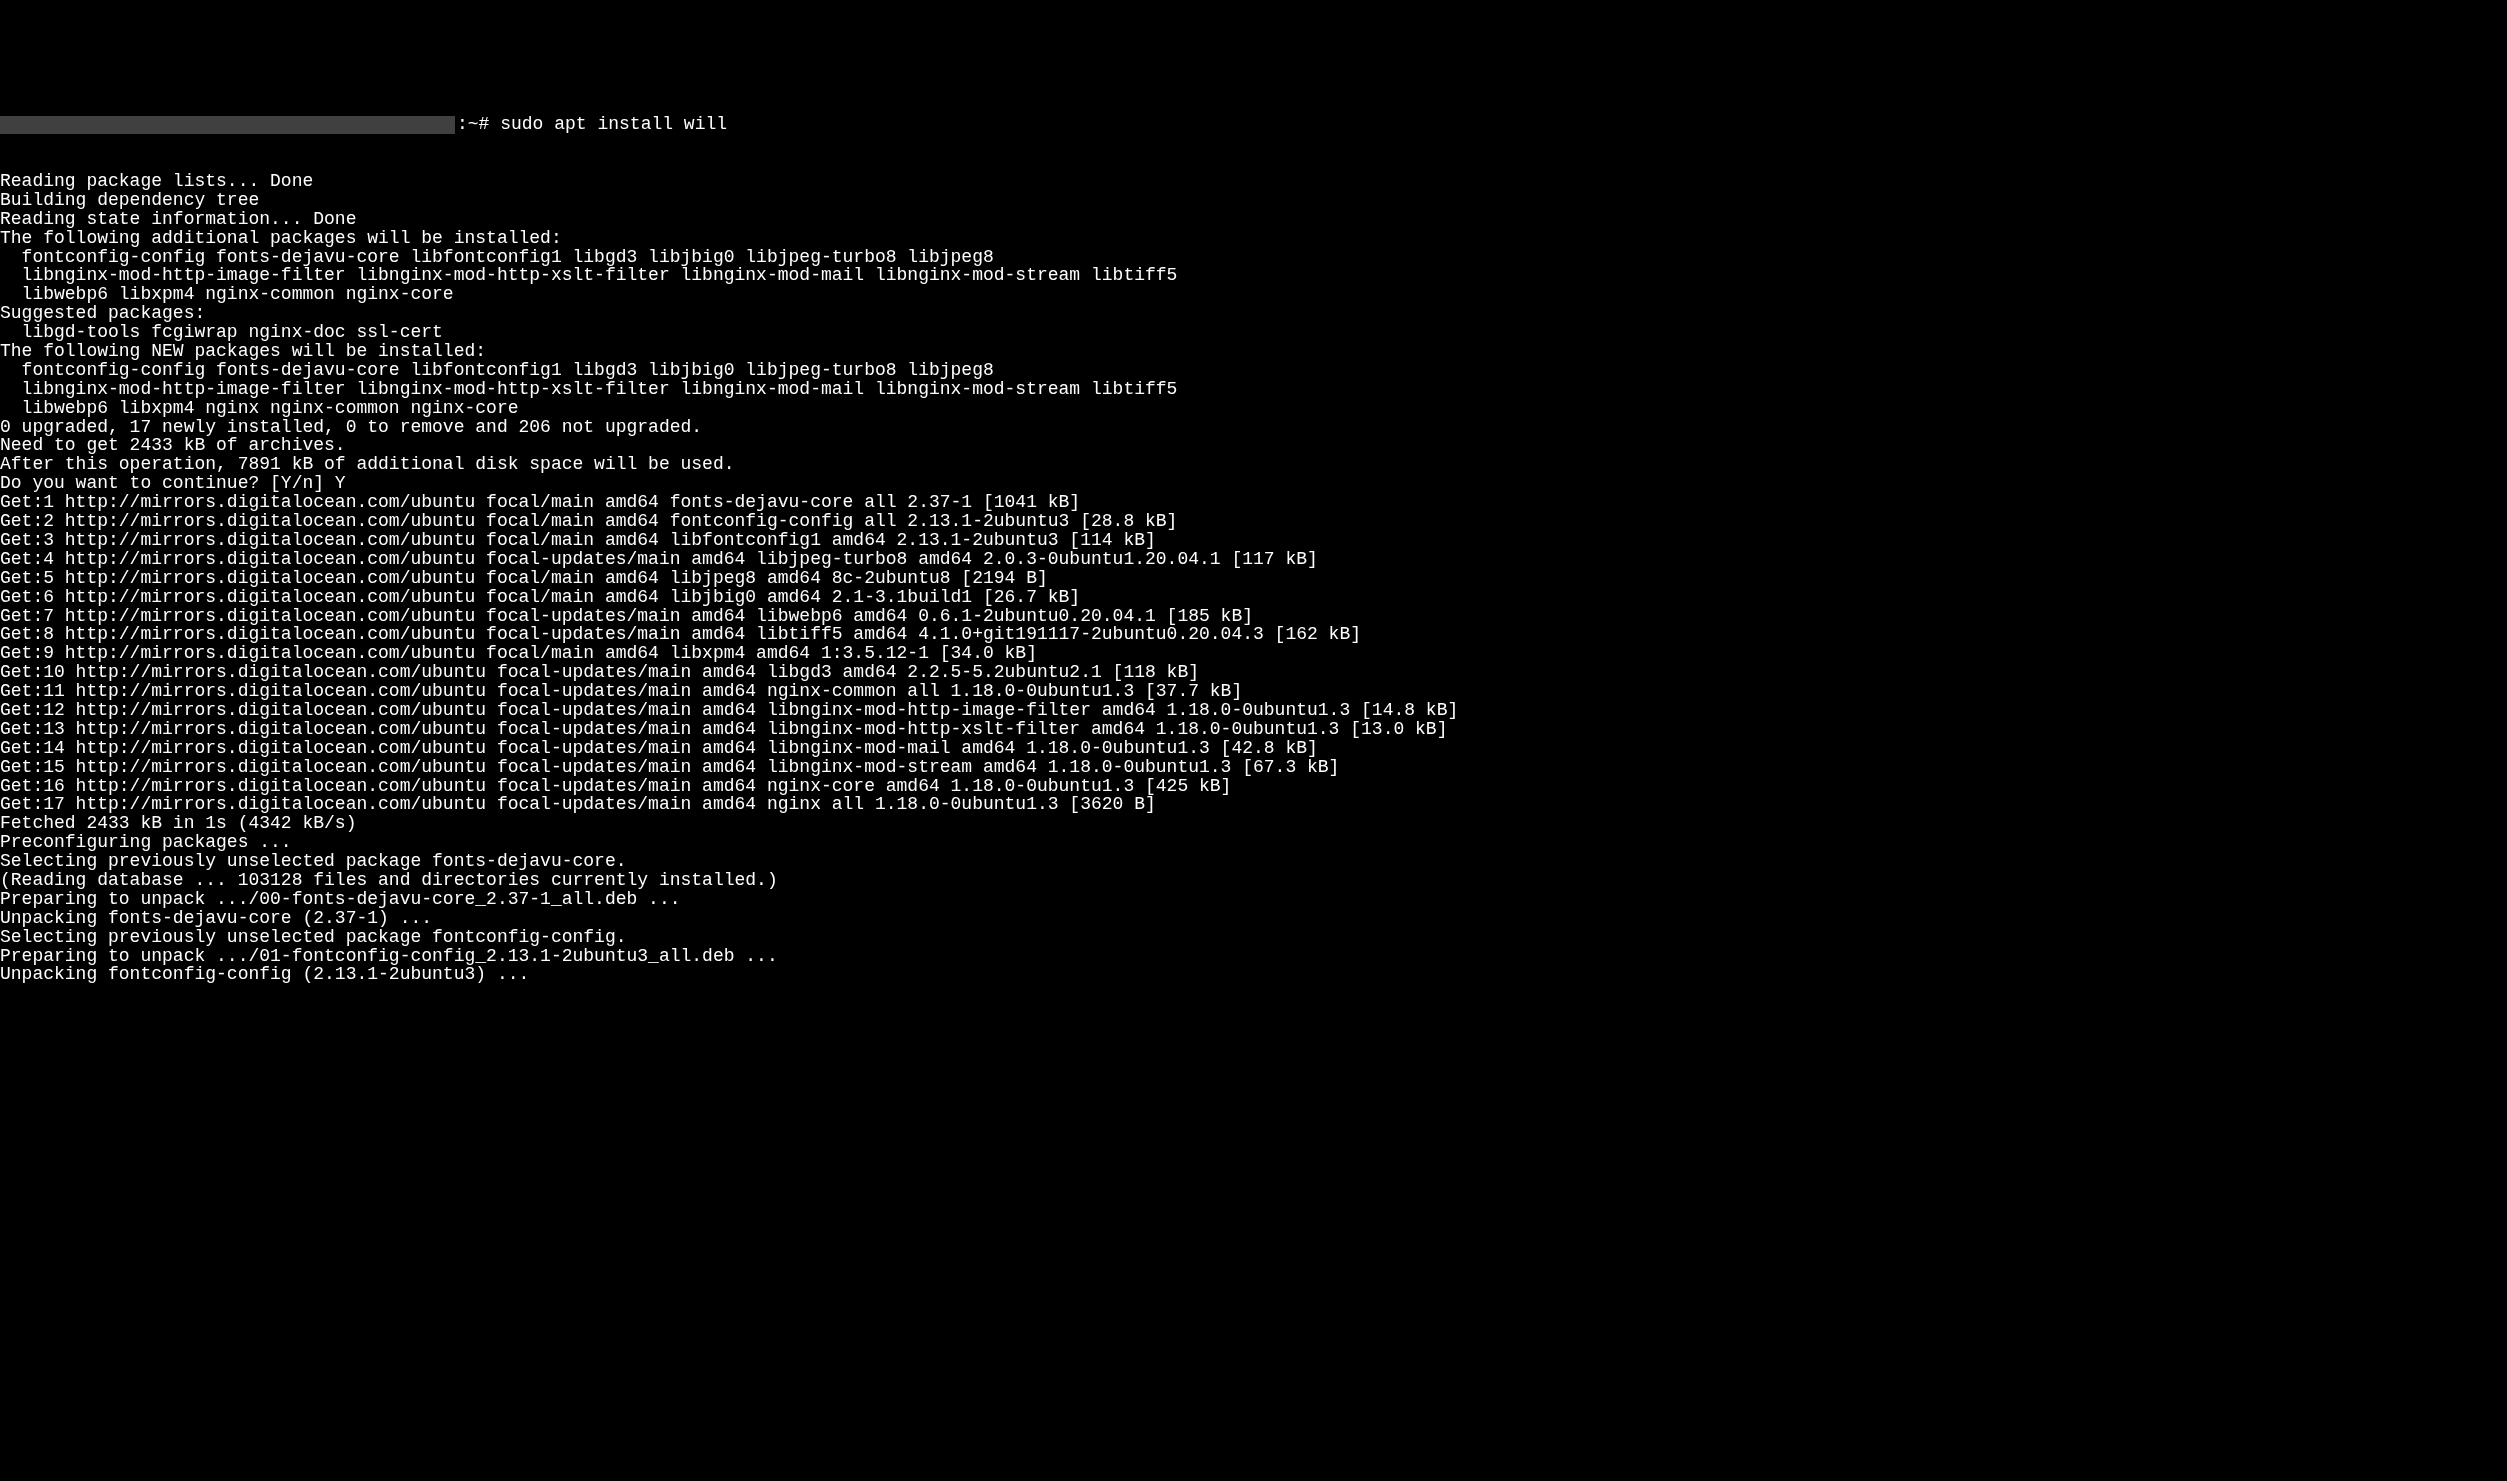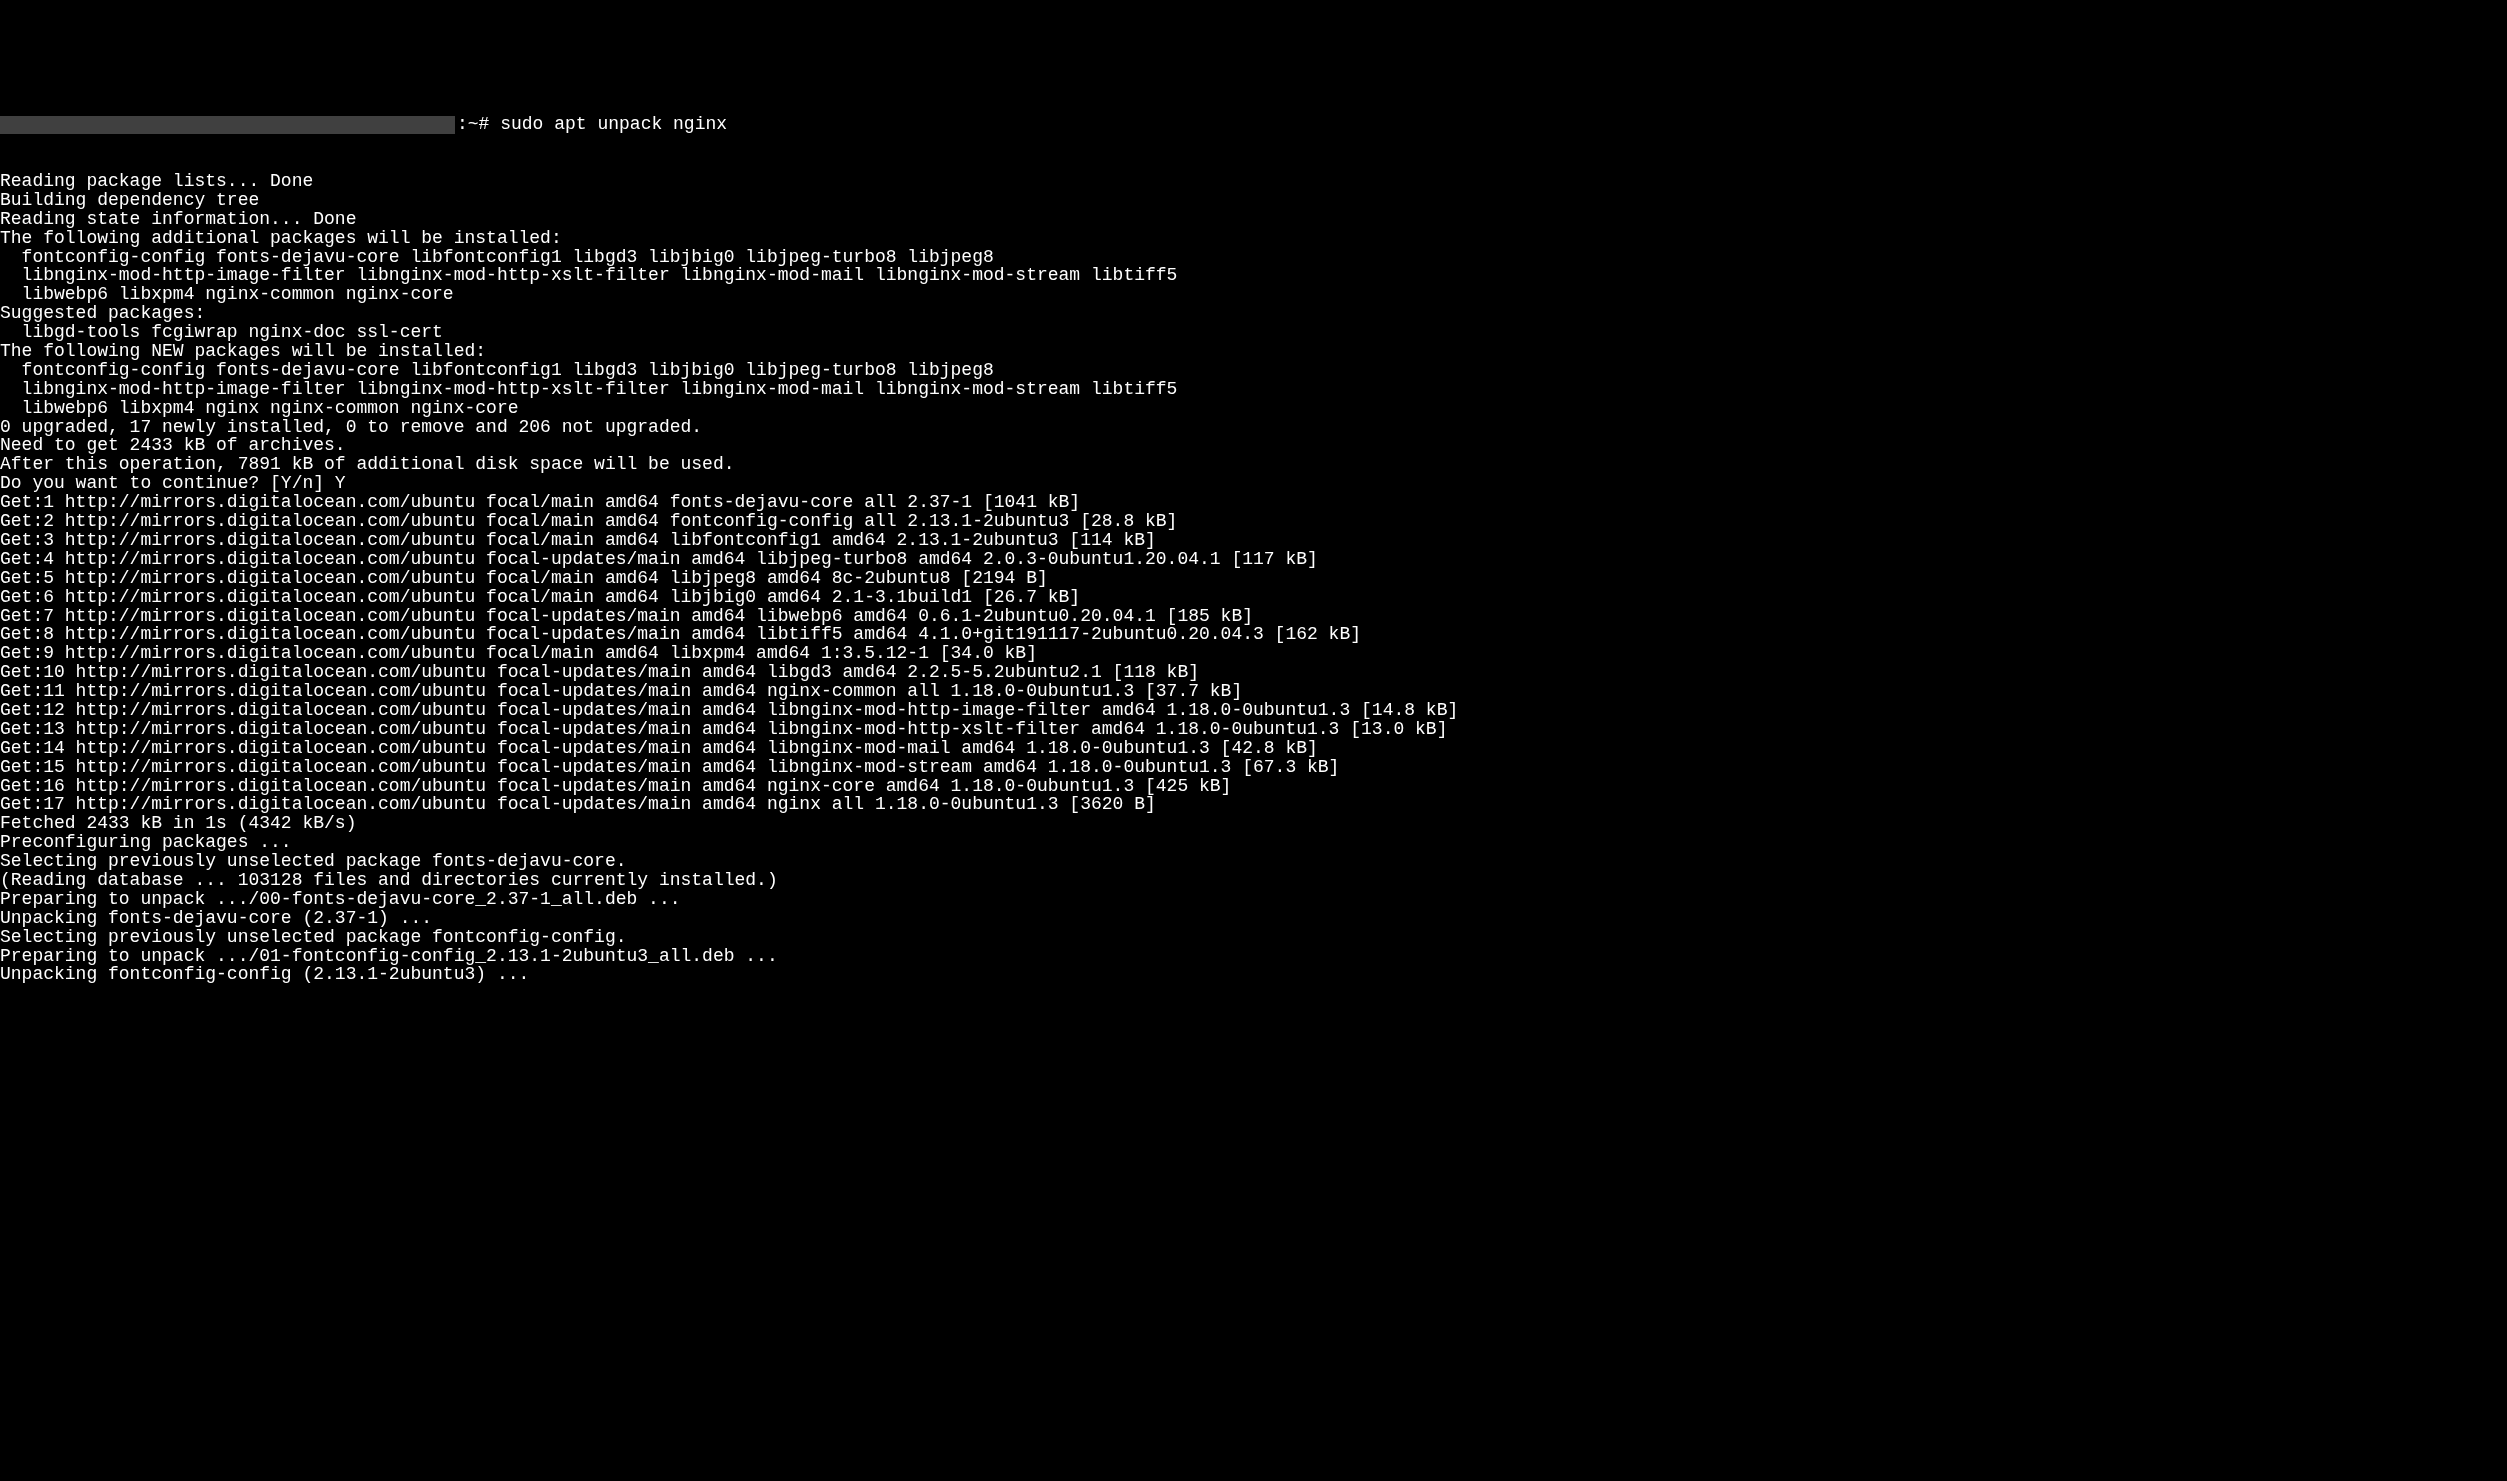--- a/index.html
+++ b/index.html
@@ -32,19 +32,19 @@
       width: 455px;
       margin-right: 2px;
     }
   </style>
 </head>
 <body>
 
 
 
 <div class="terminal">
-  <div class="line"><span class="prompt-blur"></span><span>:~# </span><span>sudo apt unpack nginx</span></div>
+  <div class="line"><span class="prompt-blur"></span><span>:~# </span><span>sudo apt install will</span></div>
   <div id="output-lines"><div class="line">Reading package lists... Done</div><div class="line">Building dependency tree</div><div class="line">Reading state information... Done</div><div class="line">The following additional packages will be installed:</div><div class="line">  fontconfig-config fonts-dejavu-core libfontconfig1 libgd3 libjbig0 libjpeg-turbo8 libjpeg8</div><div class="line">  libnginx-mod-http-image-filter libnginx-mod-http-xslt-filter libnginx-mod-mail libnginx-mod-stream libtiff5</div><div class="line">  libwebp6 libxpm4 nginx-common nginx-core</div><div class="line">Suggested packages:</div><div class="line">  libgd-tools fcgiwrap nginx-doc ssl-cert</div><div class="line">The following NEW packages will be installed:</div><div class="line">  fontconfig-config fonts-dejavu-core libfontconfig1 libgd3 libjbig0 libjpeg-turbo8 libjpeg8</div><div class="line">  libnginx-mod-http-image-filter libnginx-mod-http-xslt-filter libnginx-mod-mail libnginx-mod-stream libtiff5</div><div class="line">  libwebp6 libxpm4 nginx nginx-common nginx-core</div><div class="line">0 upgraded, 17 newly installed, 0 to remove and 206 not upgraded.</div><div class="line">Need to get 2433 kB of archives.</div><div class="line">After this operation, 7891 kB of additional disk space will be used.</div><div class="line">Do you want to continue? [Y/n] Y</div><div class="line">Get:1 http://mirrors.digitalocean.com/ubuntu focal/main amd64 fonts-dejavu-core all 2.37-1 [1041 kB]</div><div class="line">Get:2 http://mirrors.digitalocean.com/ubuntu focal/main amd64 fontconfig-config all 2.13.1-2ubuntu3 [28.8 kB]</div><div class="line">Get:3 http://mirrors.digitalocean.com/ubuntu focal/main amd64 libfontconfig1 amd64 2.13.1-2ubuntu3 [114 kB]</div><div class="line">Get:4 http://mirrors.digitalocean.com/ubuntu focal-updates/main amd64 libjpeg-turbo8 amd64 2.0.3-0ubuntu1.20.04.1 [117 kB]</div><div class="line">Get:5 http://mirrors.digitalocean.com/ubuntu focal/main amd64 libjpeg8 amd64 8c-2ubuntu8 [2194 B]</div><div class="line">Get:6 http://mirrors.digitalocean.com/ubuntu focal/main amd64 libjbig0 amd64 2.1-3.1build1 [26.7 kB]</div><div class="line">Get:7 http://mirrors.digitalocean.com/ubuntu focal-updates/main amd64 libwebp6 amd64 0.6.1-2ubuntu0.20.04.1 [185 kB]</div><div class="line">Get:8 http://mirrors.digitalocean.com/ubuntu focal-updates/main amd64 libtiff5 amd64 4.1.0+git191117-2ubuntu0.20.04.3 [162 kB]</div><div class="line">Get:9 http://mirrors.digitalocean.com/ubuntu focal/main amd64 libxpm4 amd64 1:3.5.12-1 [34.0 kB]</div><div class="line">Get:10 http://mirrors.digitalocean.com/ubuntu focal-updates/main amd64 libgd3 amd64 2.2.5-5.2ubuntu2.1 [118 kB]</div><div class="line">Get:11 http://mirrors.digitalocean.com/ubuntu focal-updates/main amd64 nginx-common all 1.18.0-0ubuntu1.3 [37.7 kB]</div><div class="line">Get:12 http://mirrors.digitalocean.com/ubuntu focal-updates/main amd64 libnginx-mod-http-image-filter amd64 1.18.0-0ubuntu1.3 [14.8 kB]</div><div class="line">Get:13 http://mirrors.digitalocean.com/ubuntu focal-updates/main amd64 libnginx-mod-http-xslt-filter amd64 1.18.0-0ubuntu1.3 [13.0 kB]</div><div class="line">Get:14 http://mirrors.digitalocean.com/ubuntu focal-updates/main amd64 libnginx-mod-mail amd64 1.18.0-0ubuntu1.3 [42.8 kB]</div><div class="line">Get:15 http://mirrors.digitalocean.com/ubuntu focal-updates/main amd64 libnginx-mod-stream amd64 1.18.0-0ubuntu1.3 [67.3 kB]</div><div class="line">Get:16 http://mirrors.digitalocean.com/ubuntu focal-updates/main amd64 nginx-core amd64 1.18.0-0ubuntu1.3 [425 kB]</div><div class="line">Get:17 http://mirrors.digitalocean.com/ubuntu focal-updates/main amd64 nginx all 1.18.0-0ubuntu1.3 [3620 B]</div><div class="line">Fetched 2433 kB in 1s (4342 kB/s)</div><div class="line">Preconfiguring packages ...</div><div class="line">Selecting previously unselected package fonts-dejavu-core.</div><div class="line">(Reading database ... 103128 files and directories currently installed.)</div><div class="line">Preparing to unpack .../00-fonts-dejavu-core_2.37-1_all.deb ...</div><div class="line">Unpacking fonts-dejavu-core (2.37-1) ...</div><div class="line">Selecting previously unselected package fontconfig-config.</div><div class="line">Preparing to unpack .../01-fontconfig-config_2.13.1-2ubuntu3_all.deb ...</div><div class="line">Unpacking fontconfig-config (2.13.1-2ubuntu3) ...</div></div>
 </div>
 
 
 
 
 
 </body></html>

